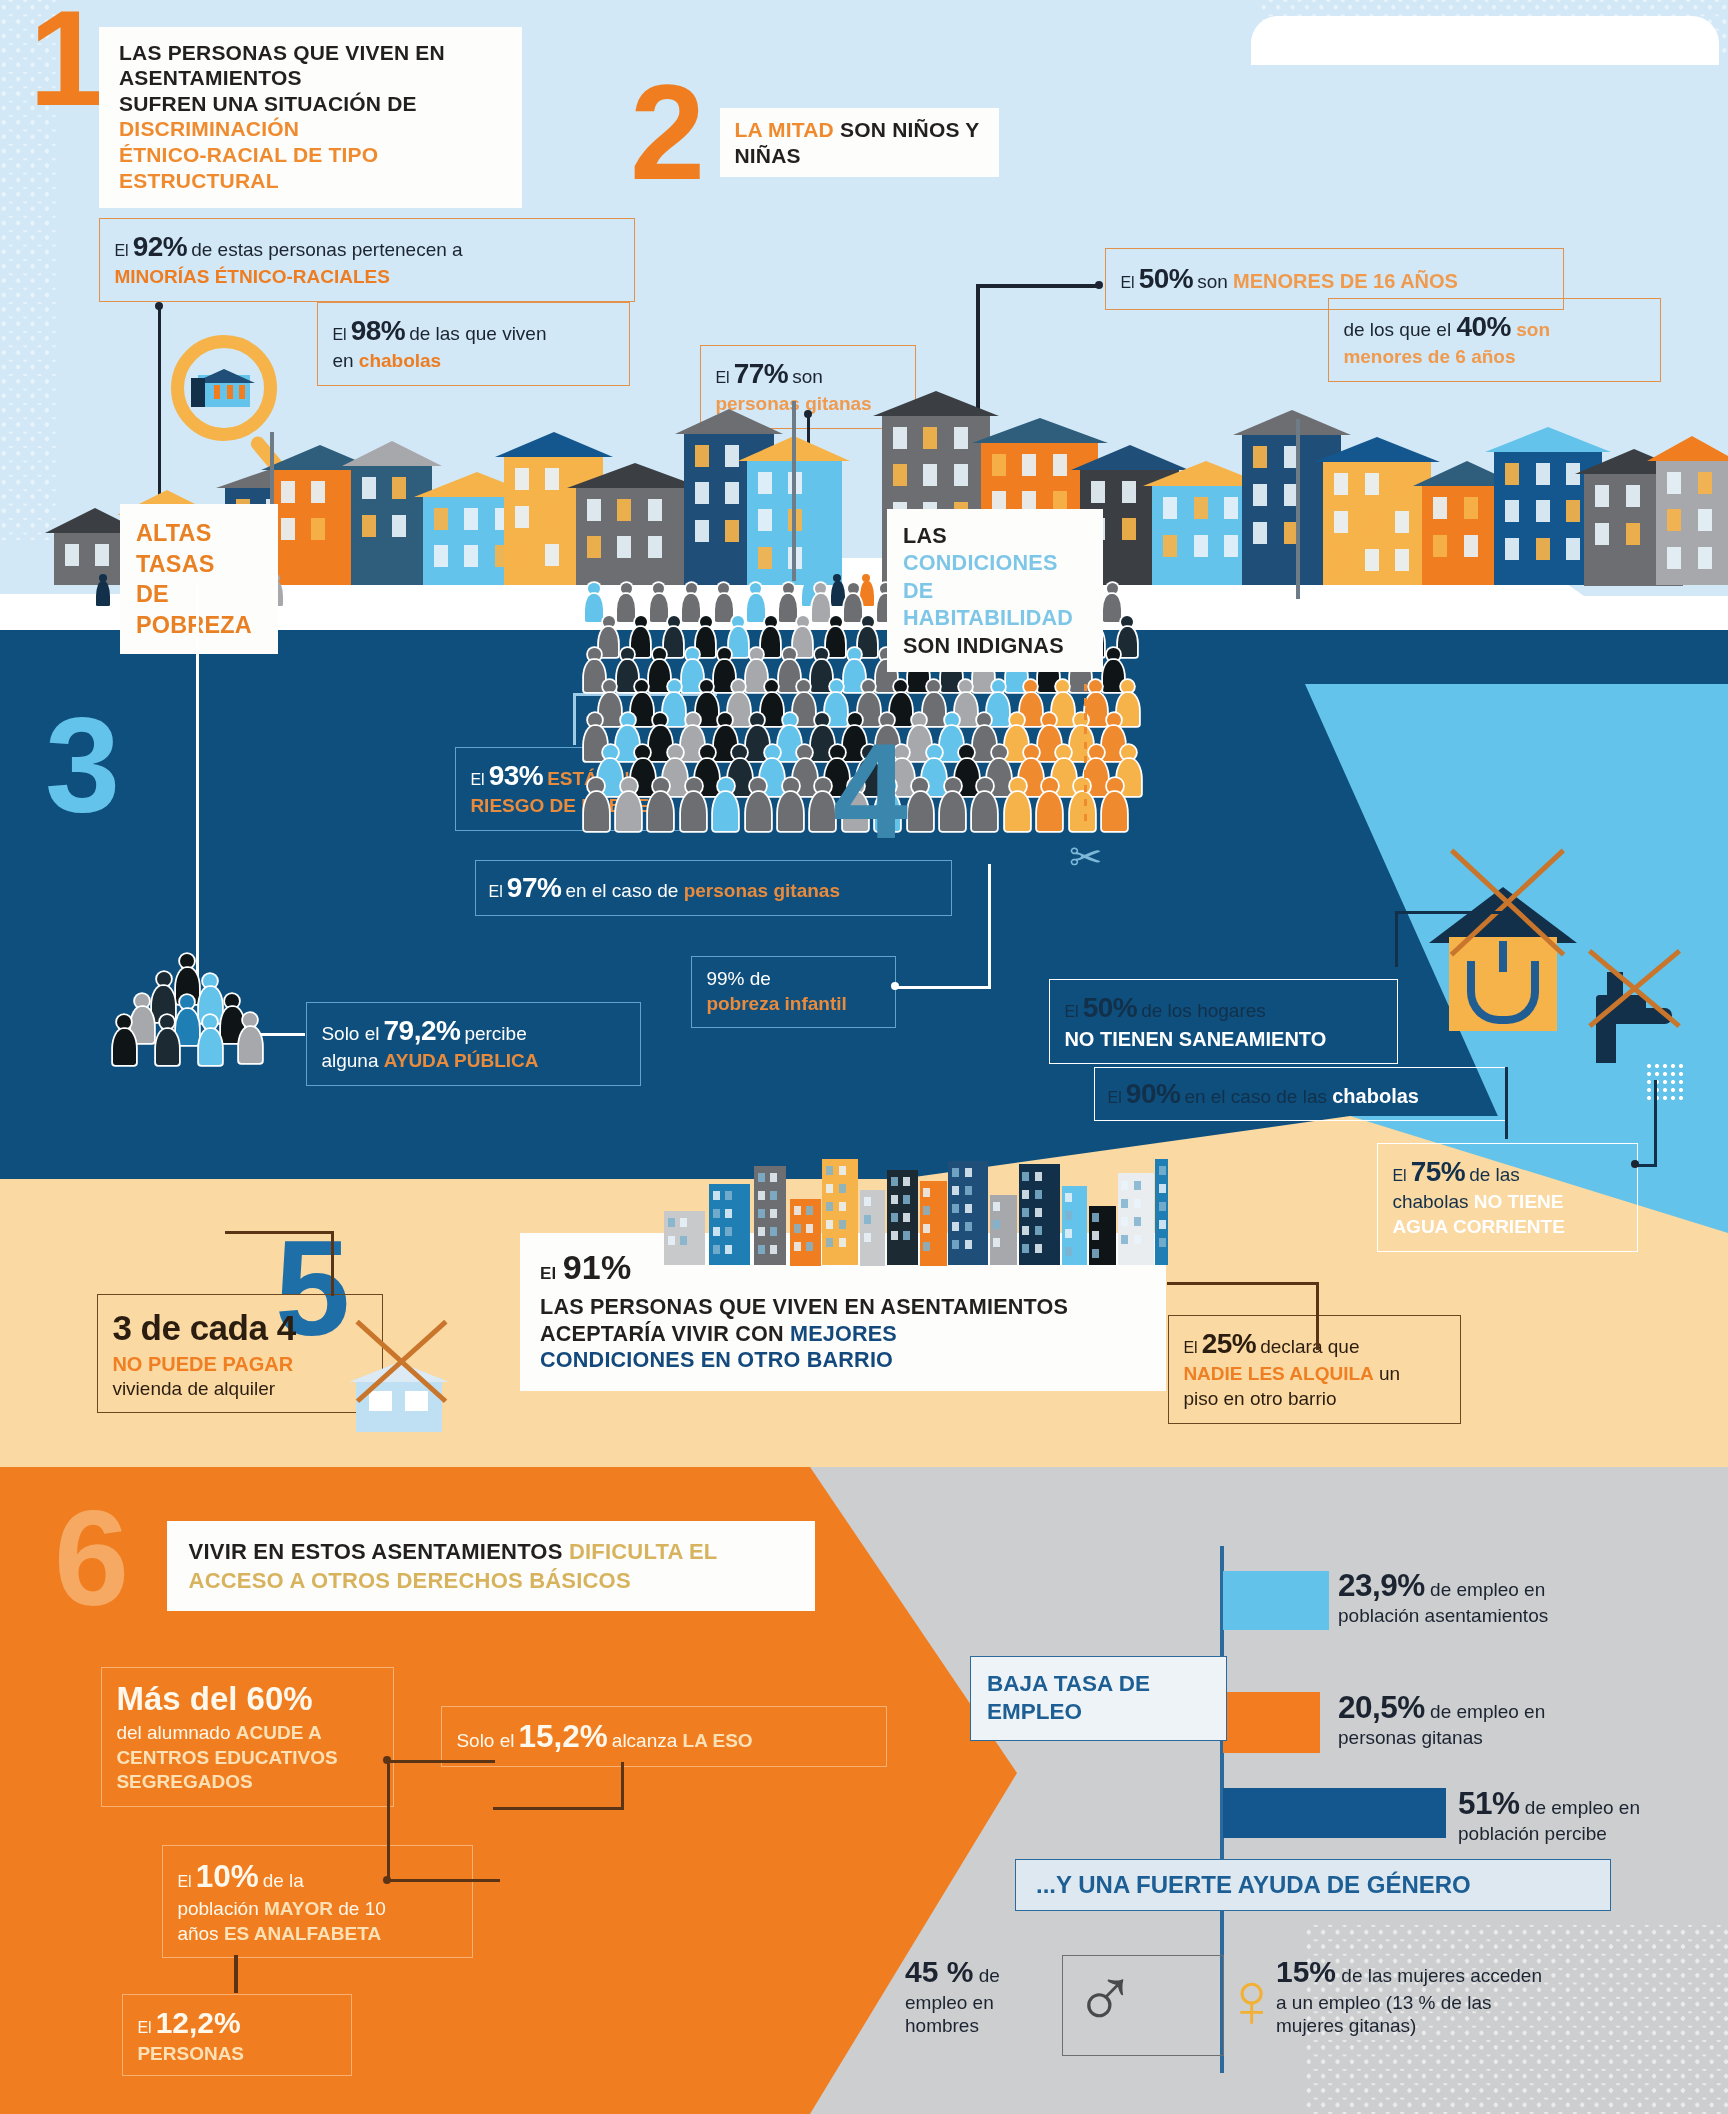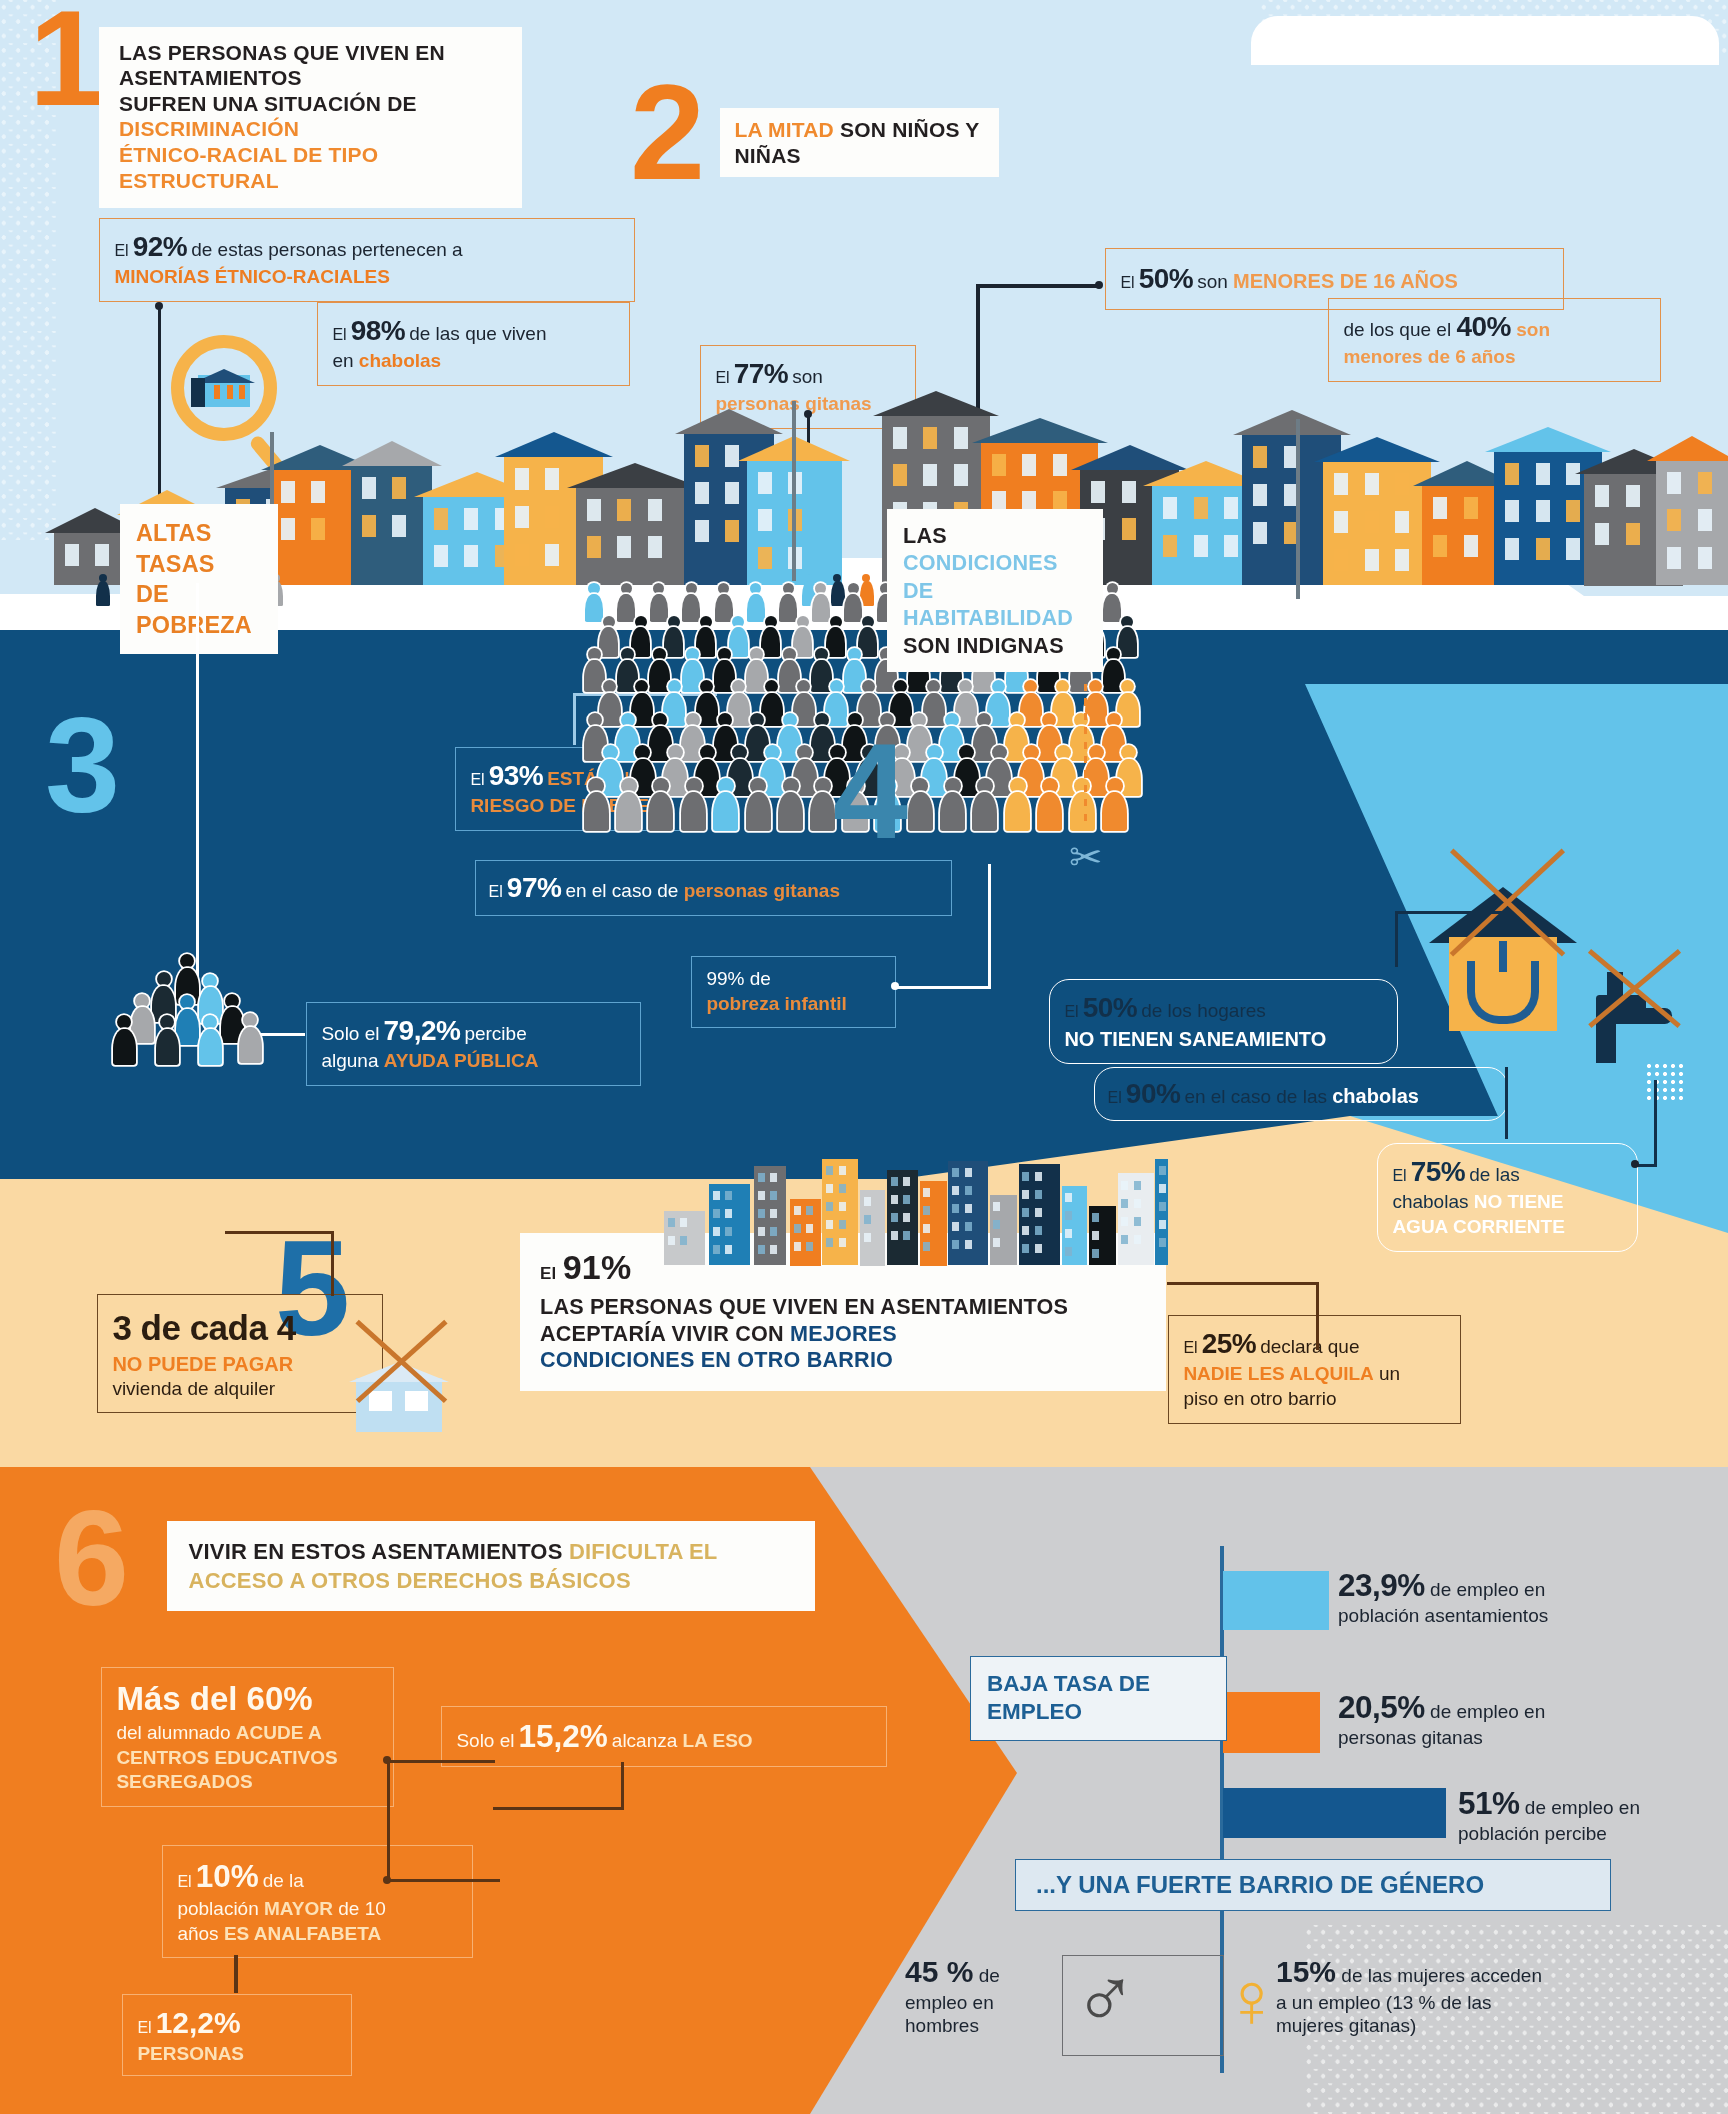--- a/index.html
+++ b/index.html
@@ -70,21 +70,21 @@
   .box .sm  { font-size:19px; }
   .box .o   { color:#ee7d22; font-weight:bold; }
   .box .oL  { color:#f09a4e; font-weight:bold; }
   .box .el  { font-size:16px; }
 
   
   .box.navy { border-color:#5fa4d0; color:#ffffff; }
   .box.navy .o { color:#e98b3c; }
 
   
-  .box.cyan { border-color:#ffffff; color:#12304a;border-radius:20px; }
+  .box.cyan { border-color:#ffffff; color:#12304a; }
   .box.cyan .w { color:#ffffff; font-weight:bold; }
 
   
   .box.peach { border-color:#6b4722; color:#2b1d10; }
   .box.peach .o { color:#ef7f22; }
 
   
   .box.orange { border-color:#f7b173; color:#fff8ec; }
   .box.orange .y { color:#fde1b6; font-weight:bold; }
 
@@ -1531,21 +1531,21 @@
     <span class="bv">51%</span><span class="bt"> de empleo en</span>
     <div class="bt">población percibe</div>
   </div>
 
   <div class="emp-plate" style="left:970px;top:1656px;width:257px;">
     <div>BAJA TASA DE</div>
     <div>EMPLEO</div>
   </div>
 
   <div class="gap-plate" style="left:1015px;top:1859px;width:596px;">
-    <span>...Y UNA FUERTE BARRIO DE GÉNERO</span>
+    <span>...Y UNA FUERTE AYUDA DE GÉNERO</span>
   </div>
 
   <div class="gender-txt" style="left:905px;top:1953px;width:149px;text-align:left;">
     <div><span class="gv">45 %</span><span class="gt"> de</span></div>
     <div class="gt">empleo en</div>
     <div class="gt">hombres</div>
   </div>
 
   <div class="gbox" style="left:1062px;top:1955px;width:162px;height:101px;"></div>
   <div style="position:absolute;left:1073px;top:1955px;font-size:86px;line-height:1;color:#4a4a4a;">♂</div>

